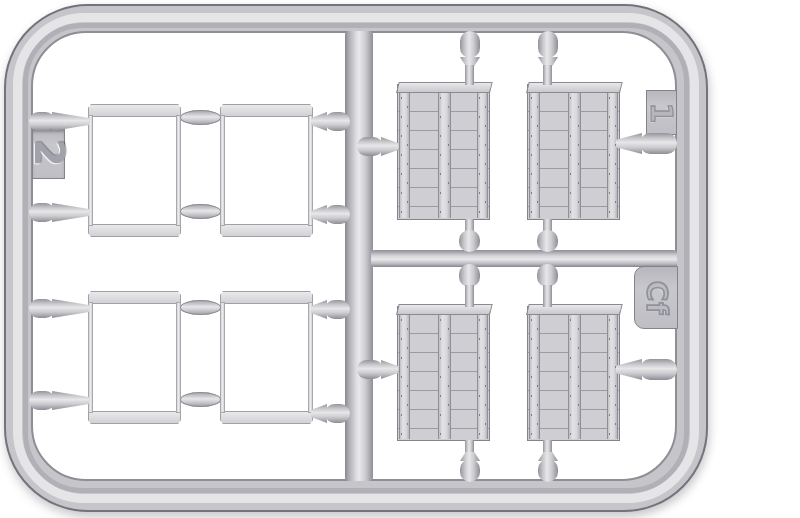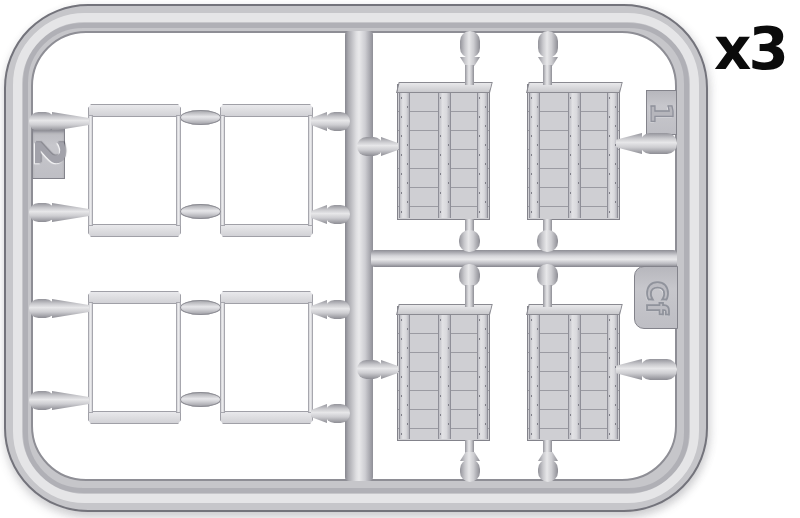--- a/index.html
+++ b/index.html
@@ -84,21 +84,20 @@
 </head>
 <body>
 
 <div class="stage">
 
   <div class="ring"></div>
   <div class="hiring"></div>
   <div class="shadering"></div>
   <div class="hole"></div>
 
-  <div class="qty">x3</div>
 
   <div class="runner-v" style="left:345px;top:31px;width:28px;height:450px;"></div>
   <div class="runner-h" style="left:371px;top:250px;width:306px;height:17px;"></div>
 
   <div class="tab tab-topedge" style="left:32px;top:127px;width:33px;height:52px;">
     <span class="rot tab2-txt">2</span>
   </div>
   <div class="tab" style="left:646px;top:90px;width:31px;height:45px;">
     <span class="rot tab1-txt">1</span>
   </div>

